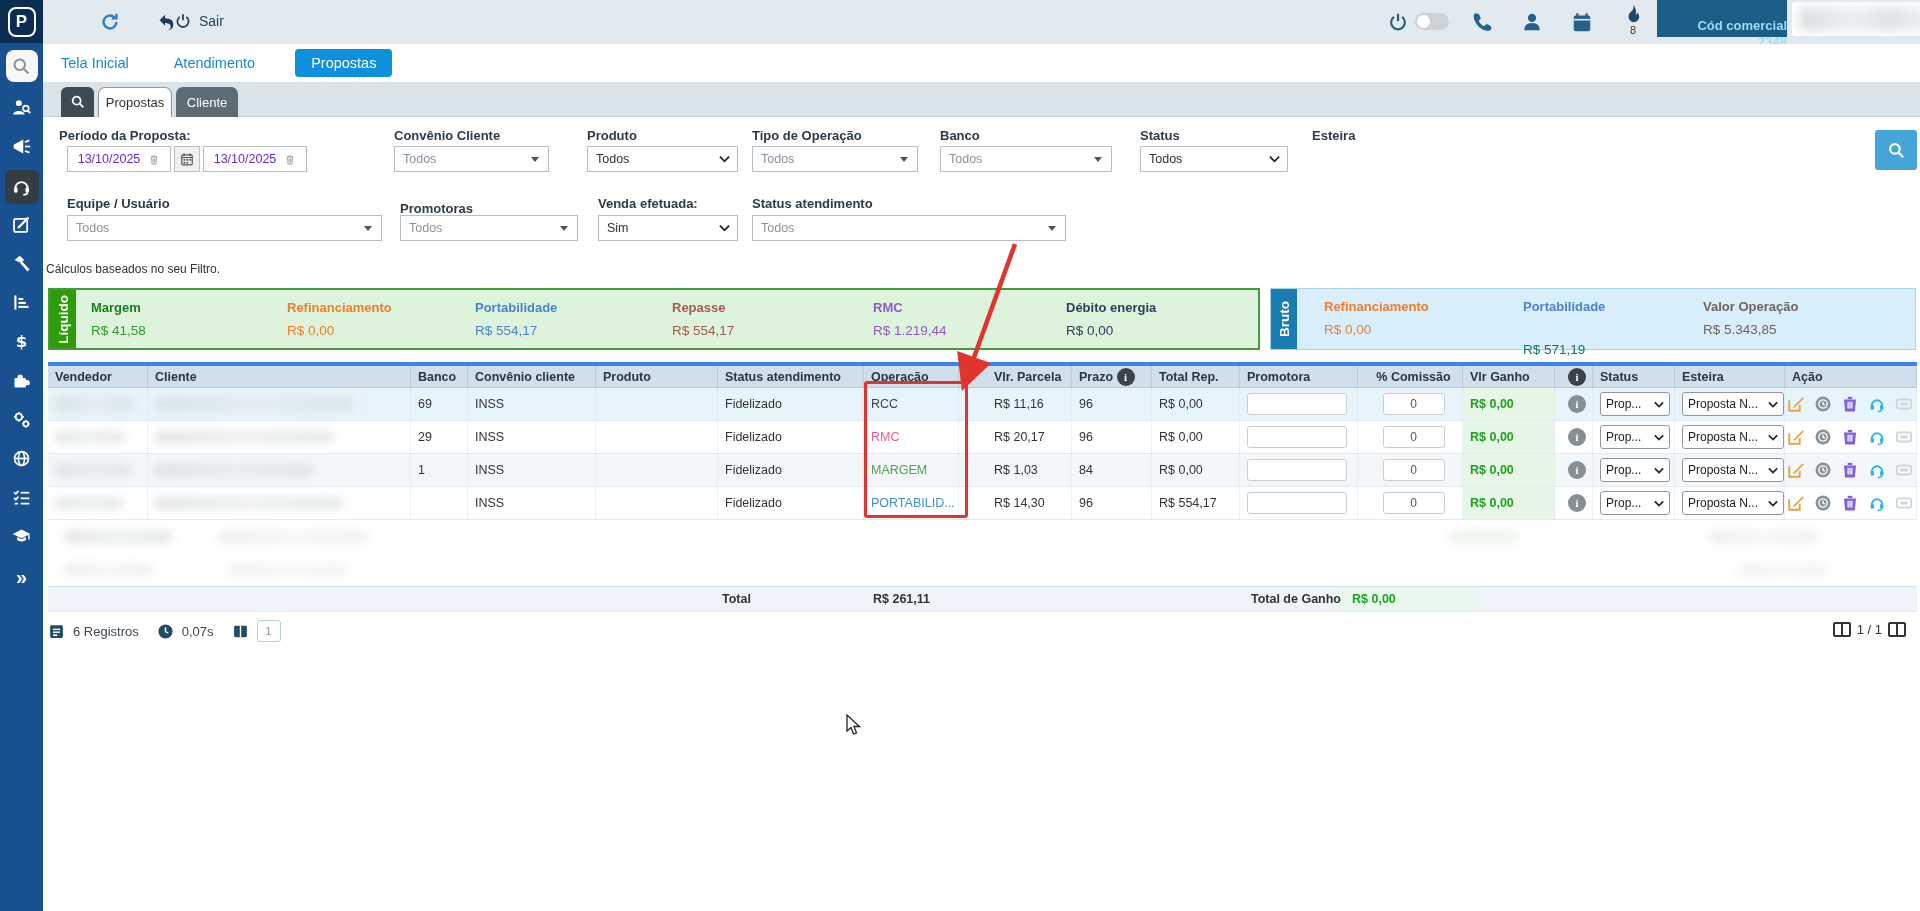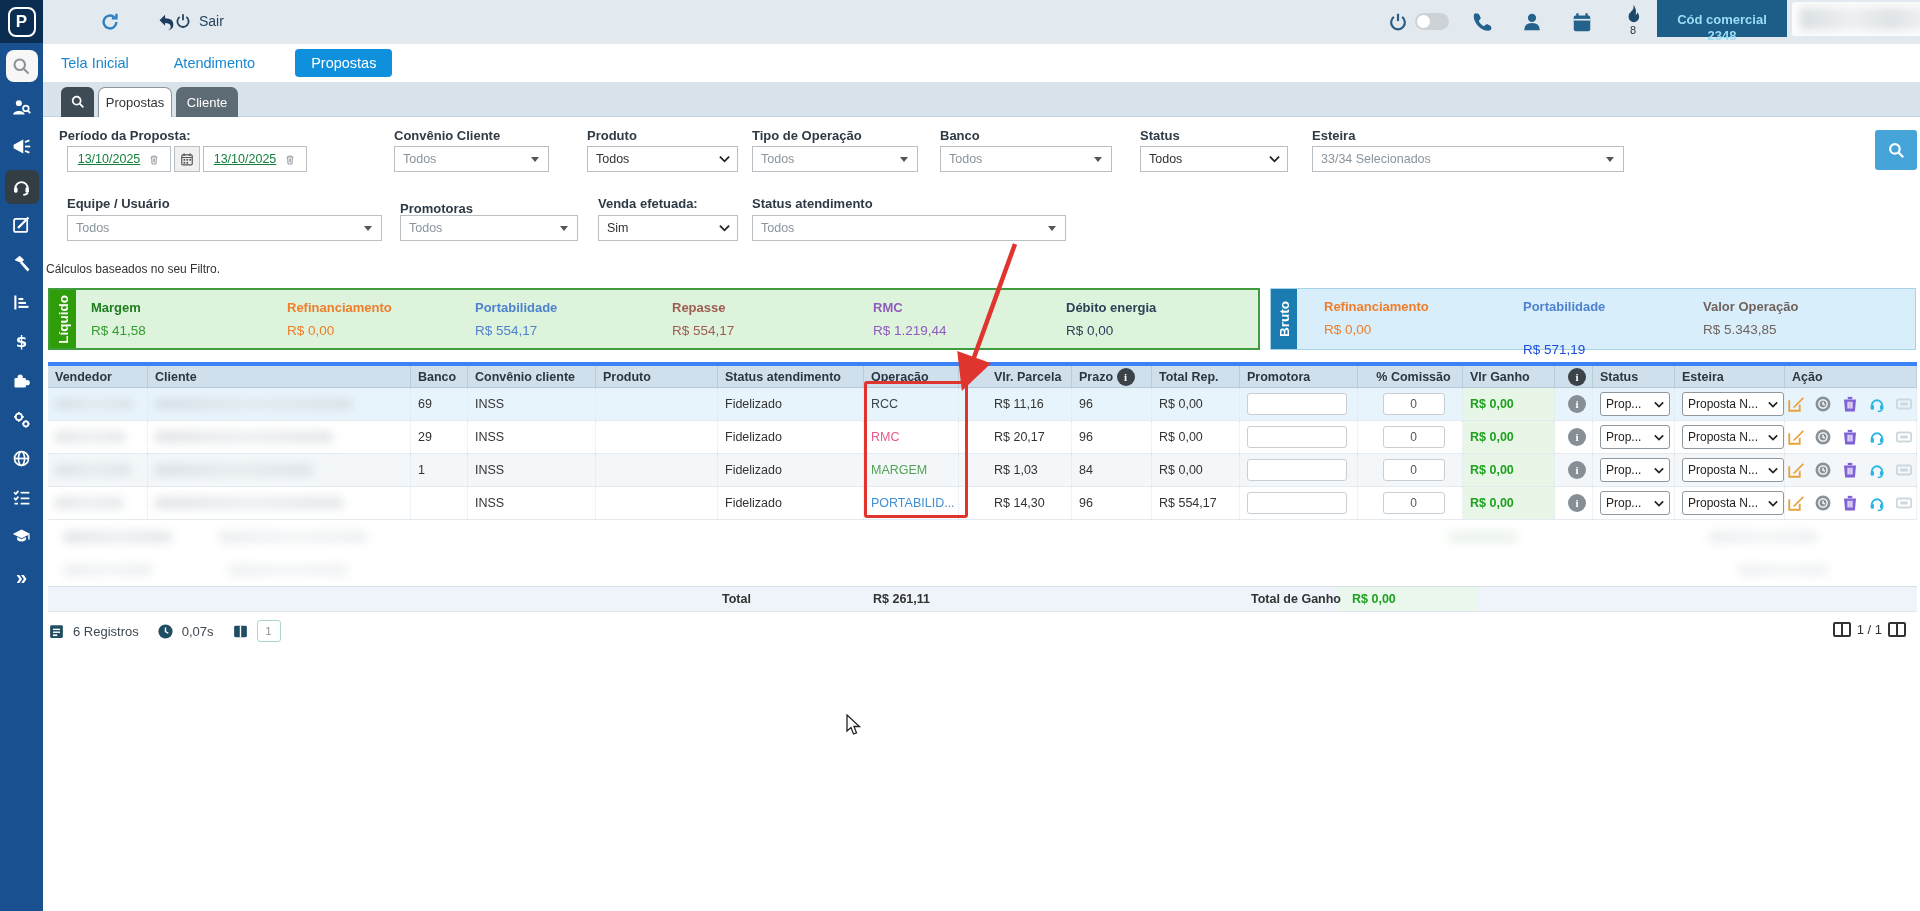--- a/index.html
+++ b/index.html
@@ -21,21 +21,21 @@
   .chev2 { color:#fff; font-size:20px; font-weight:bold; line-height:1; }
 
   
   .topbar { left:43px; top:0; width:1877px; height:44px; background:#e3eaef; }
   .tb-ico { position:absolute; top:11px; width:22px; height:22px; cursor:pointer; }
   .sair { position:absolute; left:131px; top:12px; display:flex; align-items:center; gap:7px; cursor:pointer; color:#24435c; font-size:14px; }
   .toggle { position:absolute; left:1372px; top:13px; width:34px; height:17px; background:#cdd2d6; border-radius:9px; cursor:pointer; }
   .toggle .knob { position:absolute; left:2px; top:2px; width:13px; height:13px; background:#fff; border-radius:50%; }
   .fire-wrap { position:absolute; left:1578px; top:4px; width:24px; display:flex; flex-direction:column; align-items:center; cursor:pointer; }
   .fire-count { font-size:11px; color:#333; margin-top:0px; }
-  .cod-box { position:absolute; left:1614px; top:0; width:130px; height:37px; background:#1d5e89; color:#9bdcf6; font-weight:bold; font-size:13px; text-align:center; line-height:1.25; padding-top:12px; cursor:default; }
+  .cod-box { position:absolute; left:1614px; top:0; width:130px; height:37px; background:#1d5e89; color:#9bdcf6; font-weight:bold; font-size:13px; text-align:right; line-height:1.25; padding-top:18px; cursor:default; }
   .user-box { position:absolute; left:1749px; top:2px; width:169px; height:34px; background:#fdfdfd; border-radius:3px; overflow:hidden; cursor:pointer; }
   .user-blur { position:absolute; left:8px; top:6px; width:130px; height:22px; background:linear-gradient(90deg,#cfd6da,#e8ecee 40%,#d5dbdf 70%,#eef1f2); filter:blur(5px); opacity:.8; }
 
   
   .navrow { left:43px; top:44px; width:1877px; height:38px; background:#fff; display:flex; align-items:center; }
   .nav-link { color:#1787cf; font-size:14.5px; cursor:pointer; }
   .nav-link.l1 { margin-left:18px; }
   .nav-link.l2 { margin-left:45px; }
   .nav-pill { margin-left:40px; background:#0f90dc; color:#fff; font-size:14.5px; padding:6px 16px; border-radius:4px; cursor:pointer; }
 
@@ -48,21 +48,21 @@
 
   
   .filters { left:43px; top:117px; width:1877px; height:165px; background:#fff; }
   .flabel { position:absolute; font-weight:bold; font-size:13px; color:#2e3a45; }
   .fctrl { position:absolute; height:26px; border:1px solid #b9bfc4; background:#fff; display:flex; align-items:center; font-size:12.5px; cursor:pointer; }
   .fctrl .val-grey { color:#8a949c; padding-left:8px; flex:1; white-space:nowrap; overflow:hidden; }
   .fctrl .val-dark { color:#333; padding-left:8px; flex:1; }
   .tri { width:0; height:0; border-left:4.5px solid transparent; border-right:4.5px solid transparent; border-top:5px solid #555; margin-right:9px; }
   .vchev { margin-right:7px; display:flex; }
   .datebox { justify-content:center; gap:8px; cursor:text; }
-  .datebox .dval { color:#15803d;text-decoration:underline; }
+  .datebox .dval { color:#6d28d9; }
   .calbtn { position:absolute; height:26px; width:26px; border:1px solid #b9bfc4; background:#f0f0f0; display:flex; align-items:center; justify-content:center; cursor:pointer; }
   .search-big { position:absolute; left:1832px; top:13px; width:42px; height:40px; background:#45a5d8; border-radius:3px; display:flex; align-items:center; justify-content:center; cursor:pointer; }
   .calc-note { left:46px; top:262px; font-size:12px; color:#333; }
 
   
   .sumbox { top:288px; height:62px; display:flex; }
   .sumbox.liq { left:48px; width:1212px; background:#def3dc; border:2px solid #3f9d3f; }
   .sumbox.bru { left:1270px; width:646px; background:#d9eefb; border:1px solid #a8d4ea; }
   .vtab { width:26px; height:100%; display:flex; align-items:center; justify-content:center; flex:none; }
   .vtab.g { background:#2f9c0a; } .vtab.b { background:#1a7cb0; }
@@ -376,24 +376,20 @@
     <div class="fctrl" style="left:1097px; top:29px; width:148px">
       <span class="val-dark">Todos</span>
       <span class="vchev">
           <svg width="11" height="8" viewBox="0 0 12 8" fill="none" stroke="#222" stroke-width="2">
             <polyline points="1,1.5 6,6.5 11,1.5"></polyline>
           </svg>
         </span>
     </div>
 
     <span class="flabel" style="left:1269px; top:11px">Esteira</span>
-    <div class="fctrl" style="left:1269px; top:29px; width:312px">
-      <span class="val-grey">33/34 Selecionados</span>
-        <span class="tri"></span>
-    </div>
 
     <div class="search-big">
       <svg width="19" height="19" viewBox="0 0 24 24" fill="none" stroke="#fff" stroke-width="2.8">
           <circle cx="10" cy="10" r="6"></circle>
           <line x1="14.5" y1="14.5" x2="20.5" y2="20.5"></line>
         </svg>
     </div>
 
     <span class="flabel" style="left:24px; top:79px">Equipe / Usuário</span>
     <div class="fctrl" style="left:24px; top:98px; width:315px">
@@ -459,21 +455,21 @@
   <div class="abs sumbox bru">
     <div class="vtab b">
         <span>Bruto</span>
       </div>
     <div class="sum-item" style="left:53px">
       <span class="n" style="color: rgb(239, 125, 42);">Refinanciamento</span>
       <span class="v" style="color: rgb(239, 125, 42);">R$ 0,00</span>
     </div>
     <div class="sum-item" style="left:252px">
       <span class="n" style="color: rgb(78, 130, 207);">Portabilidade</span>
-      <span class="v" style="color: #1d4ed8; margin-top: 28px;">R$ 571,19</span>
+      <span class="v" style="color: #0f766e; margin-top: 28px;">R$ 571,19</span>
     </div>
     <div class="sum-item" style="left:432px">
       <span class="n" style="color: rgb(111, 99, 91);">Valor Operação</span>
       <span class="v" style="color: rgb(111, 99, 91);">R$ 5.343,85</span>
     </div>
   </div>
 
   <div class="abs grid">
     <div class="trow thead">
       <div class="cell c0">Vendedor</div>

